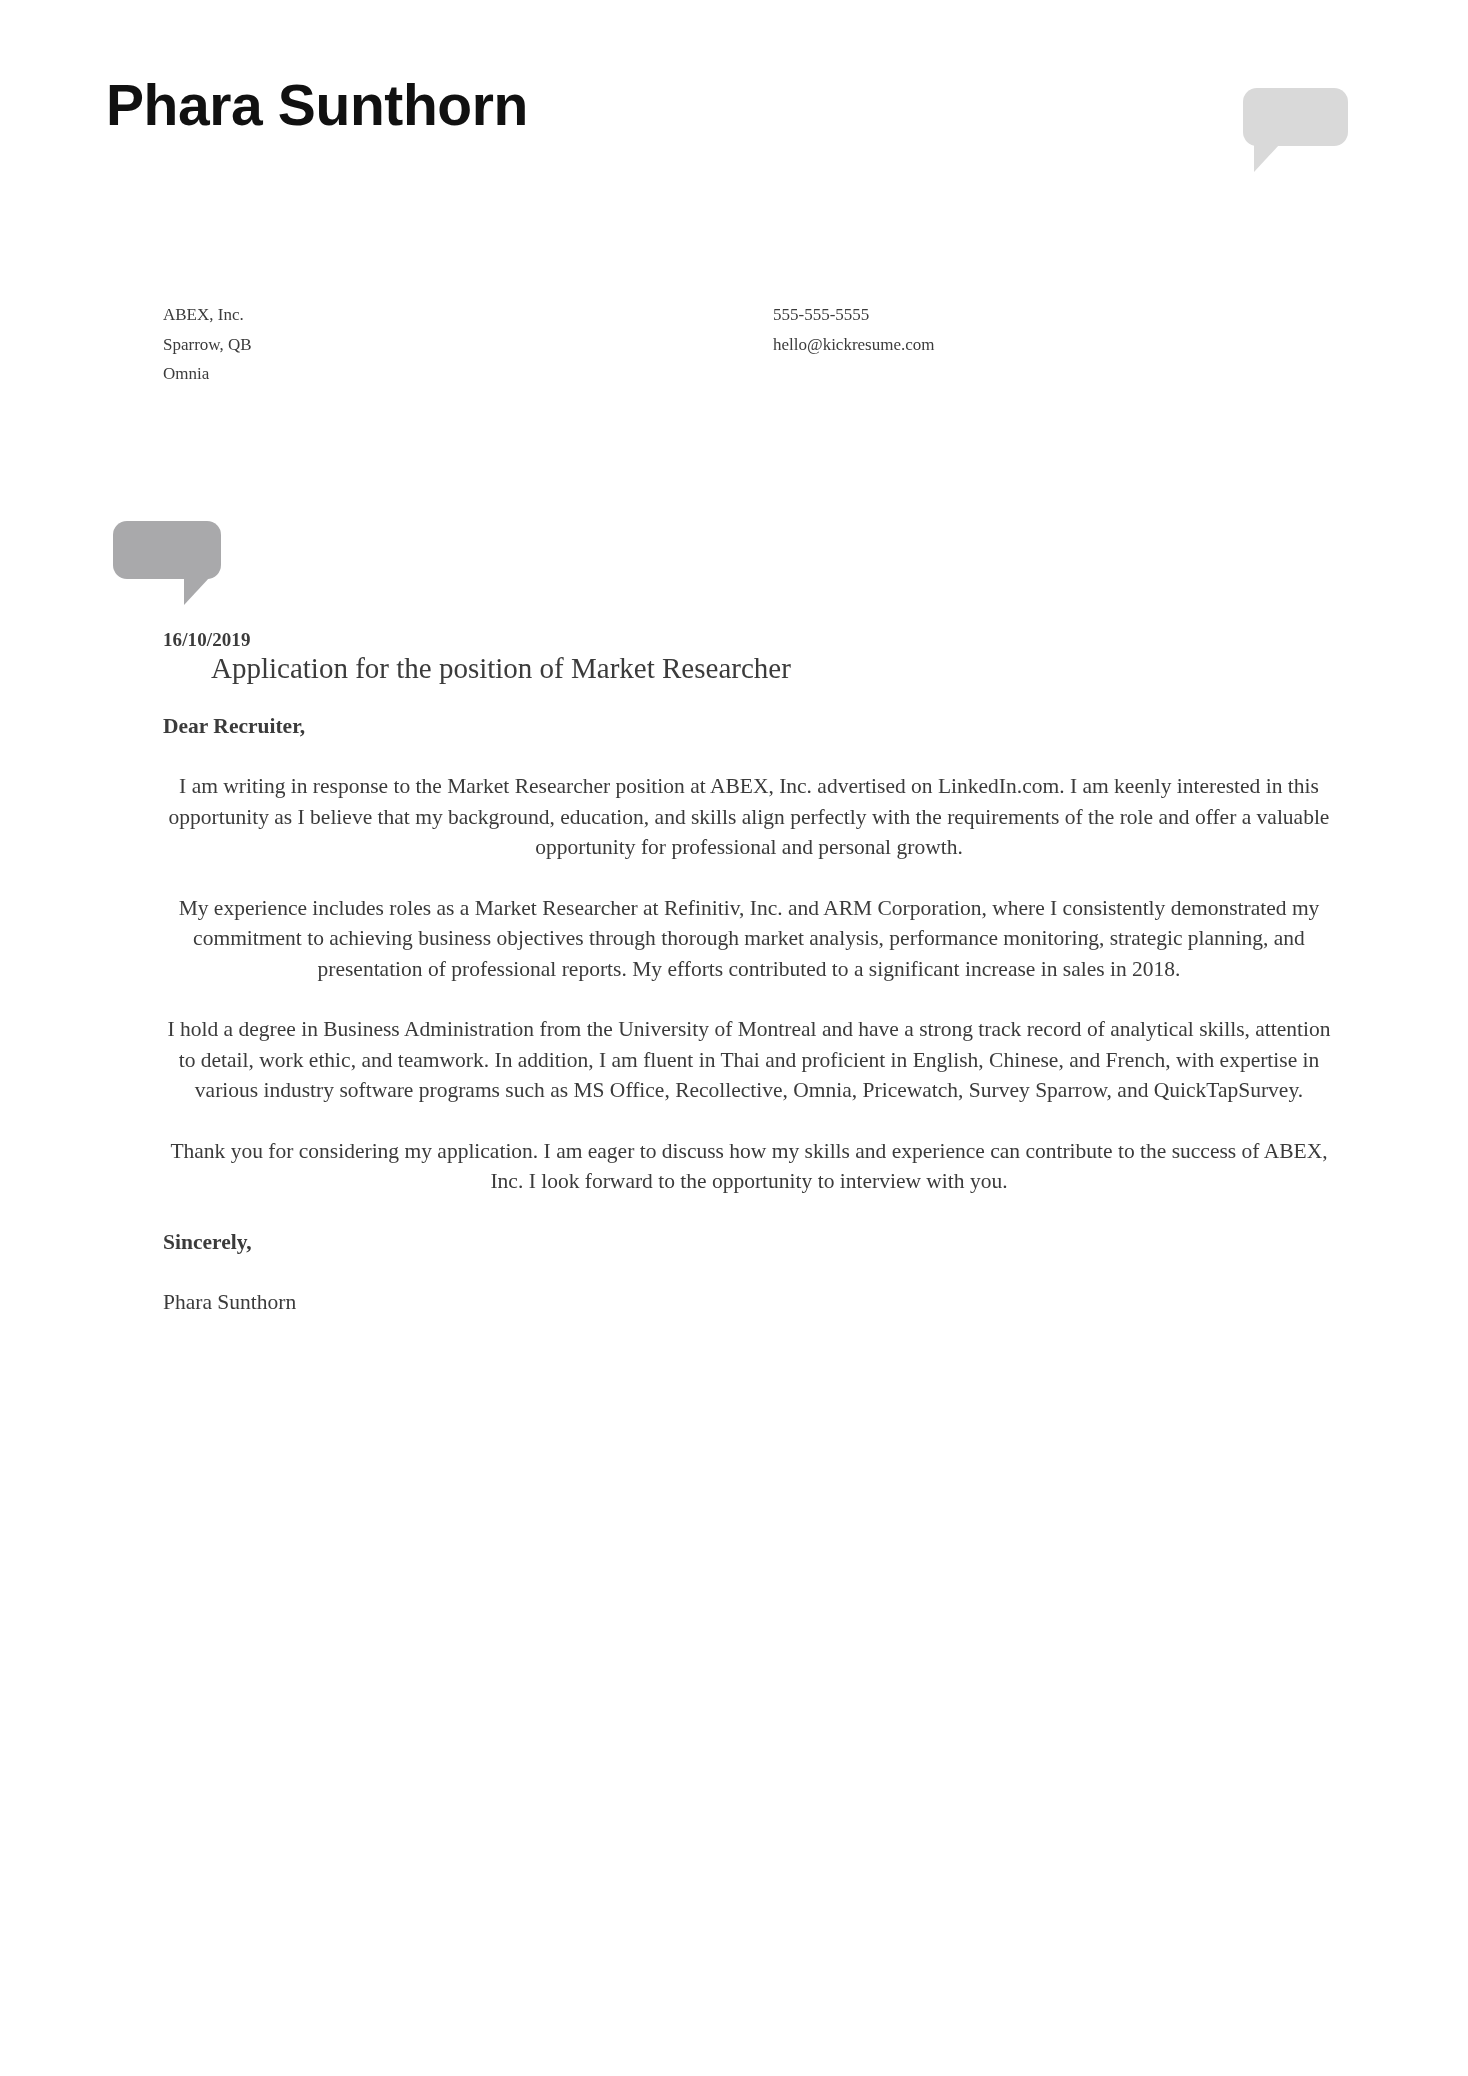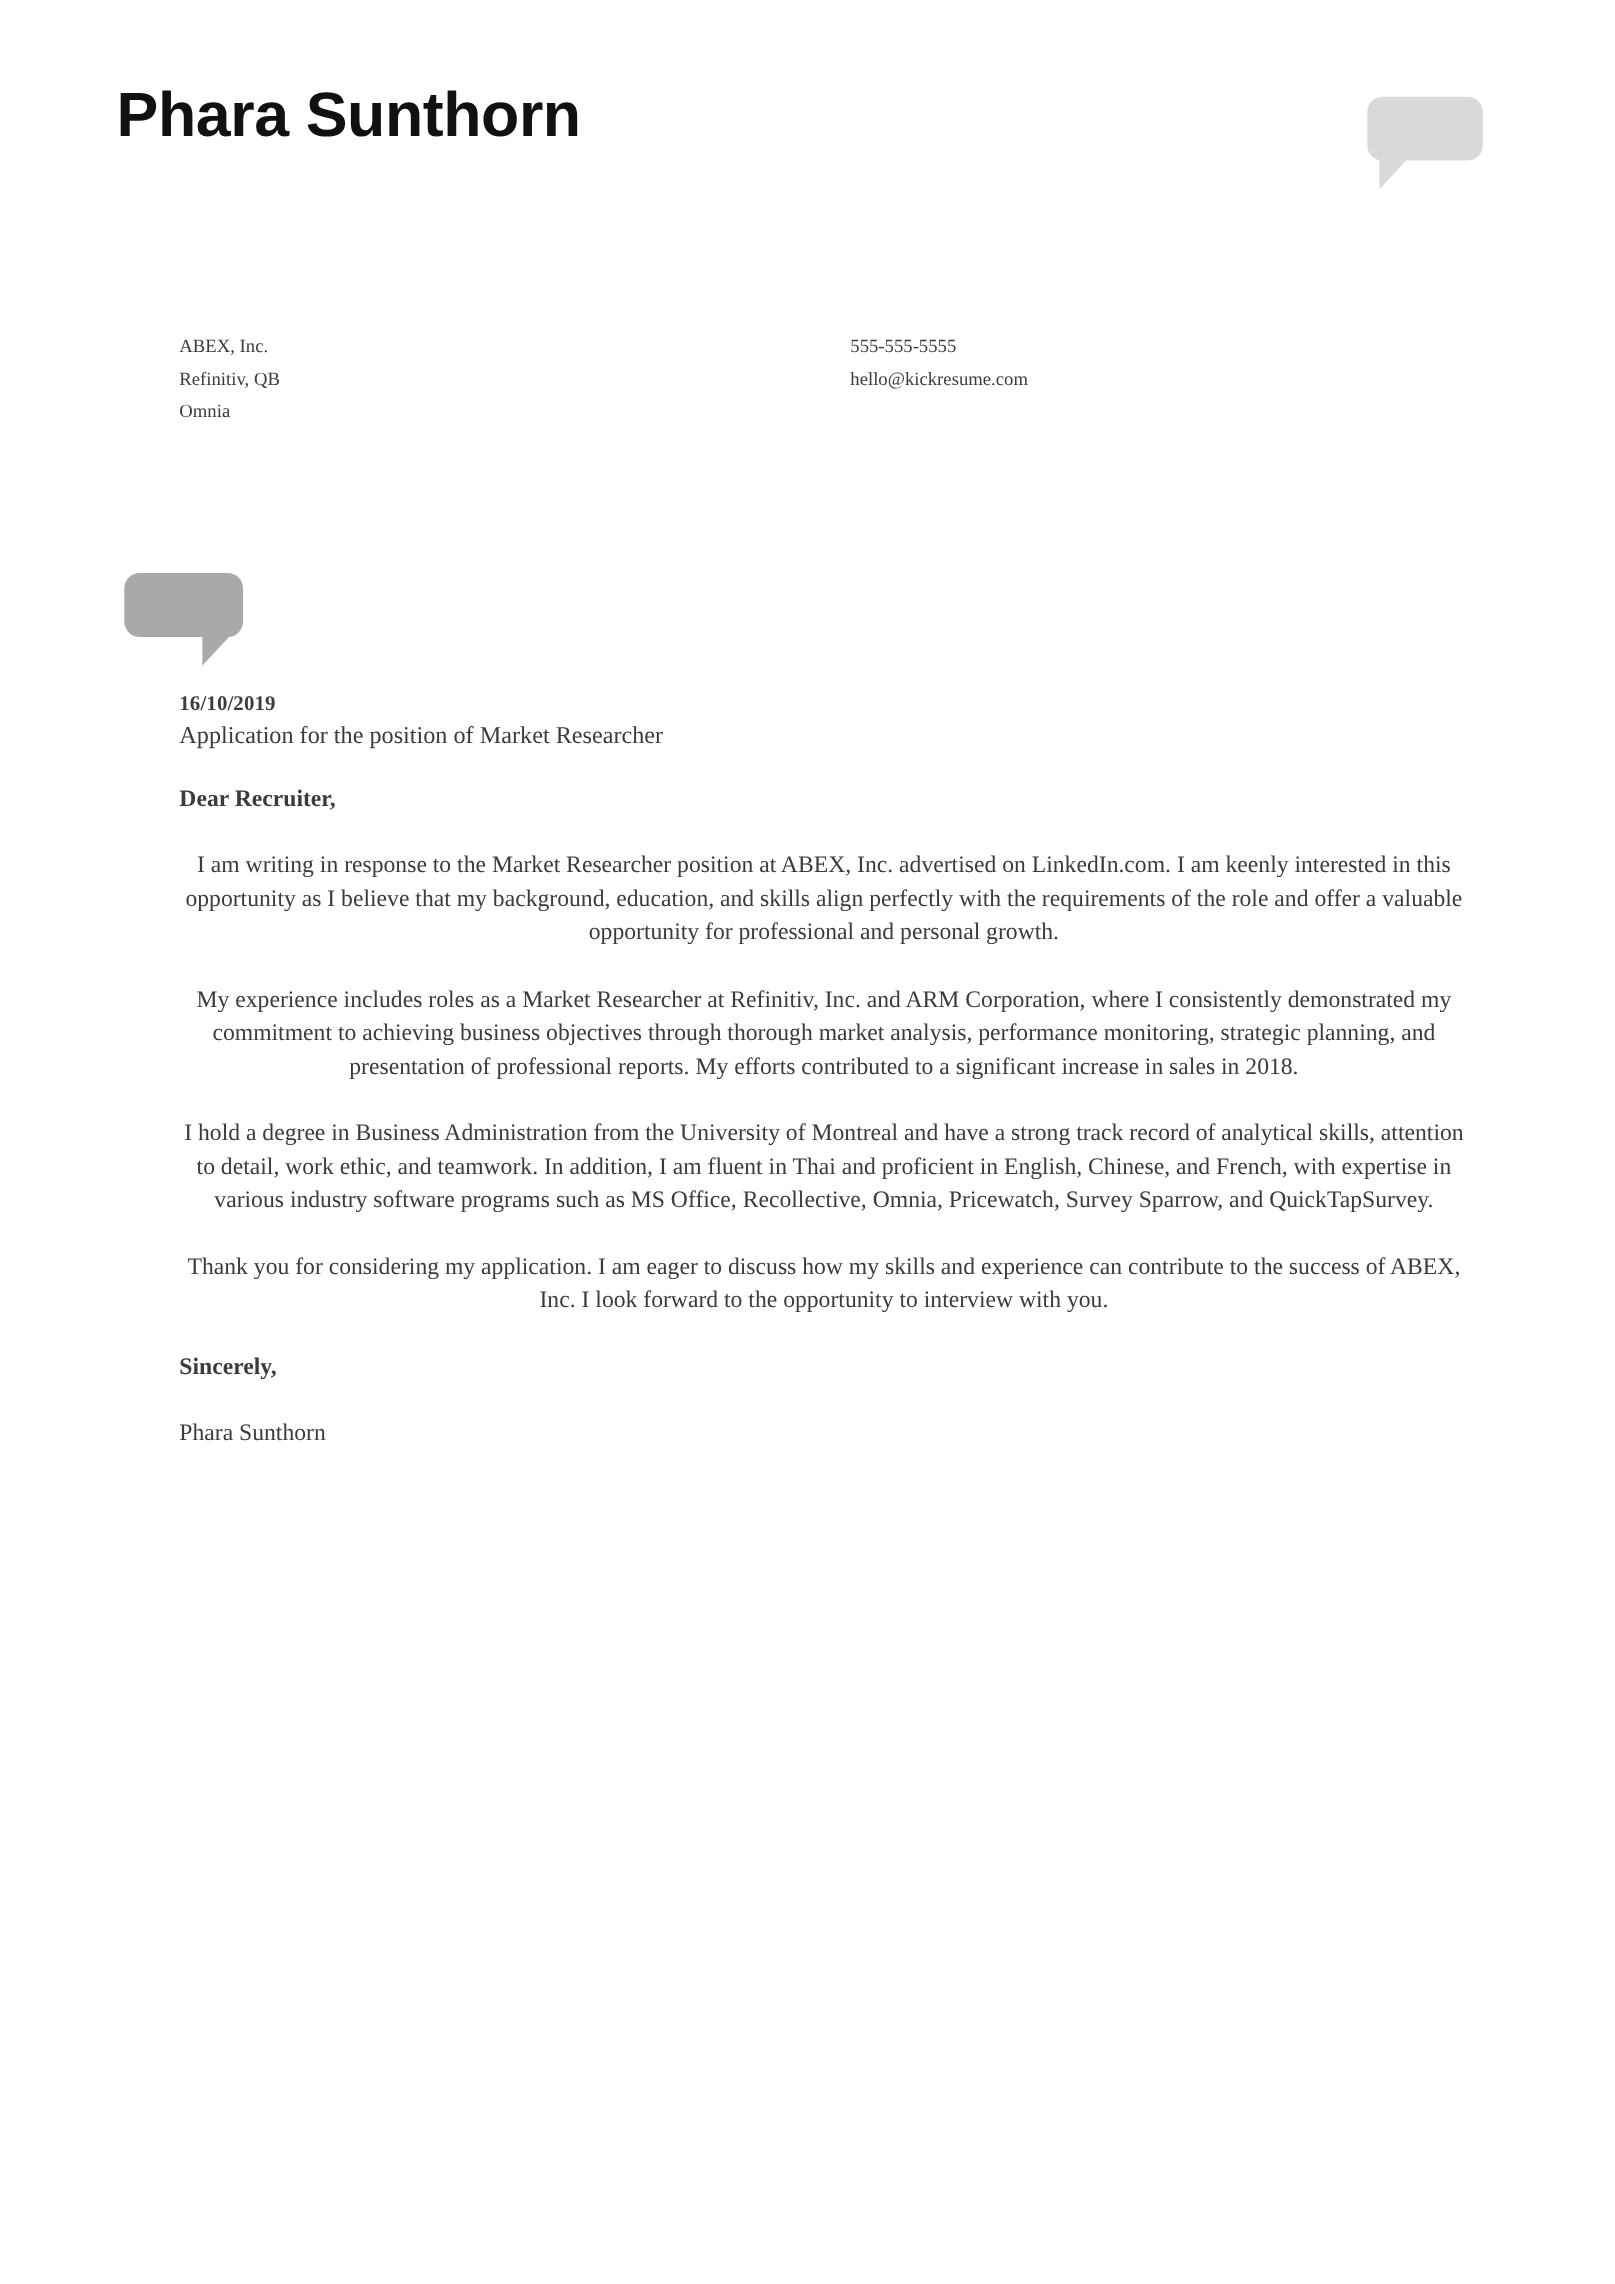--- a/index.html
+++ b/index.html
@@ -122,24 +122,25 @@
 
   .date-line {
     font-size: 19px;
     line-height: 26px;
     font-weight: bold;
     color: #3b3b3b;
     letter-spacing: 0.1px;
   }
 
   .subject-line {
-    font-size: 22px;
+    font-size: 29px;
     line-height: 30px;
     color: #3b3b3b;
     margin-bottom: 28px;
+    margin-left: 48px;
   }
 
   .salutation {
     font-size: 21.5px;
     line-height: 30px;
     margin-bottom: 30px;
     font-weight: bold;
   }
 
   .para {
@@ -172,21 +173,21 @@
   </div>
 
   <div class="bubble bubble-top">
     <div class="body"></div>
     <div class="tail"></div>
   </div>
 
   <div class="meta-block">
     <div class="meta-col recipient">
       <div class="meta-line">ABEX, Inc.</div>
-      <div class="meta-line">Refinitiv, QB</div>
+      <div class="meta-line">Sparrow, QB</div>
       <div class="meta-line">Omnia</div>
     </div>
     <div class="meta-col contact">
       <div class="meta-line">555-555-5555</div>
       <div class="meta-line">hello@kickresume.com</div>
     </div>
   </div>
 
   <div class="bubble bubble-mid">
     <div class="body"></div>

